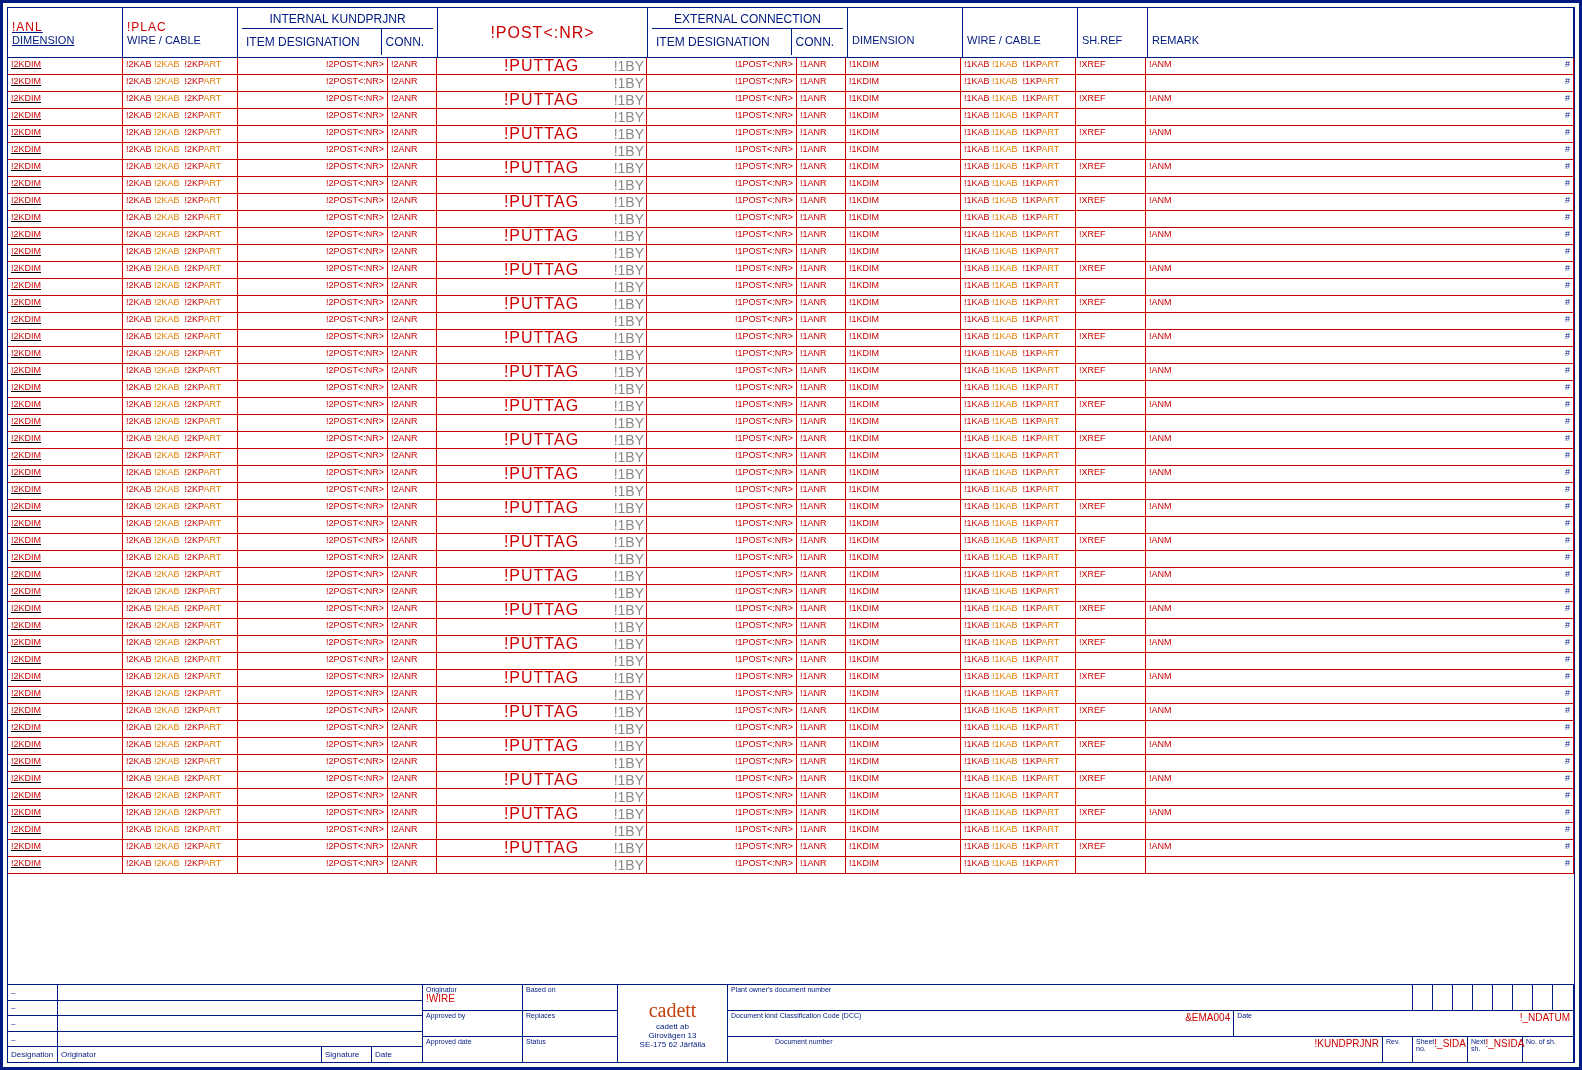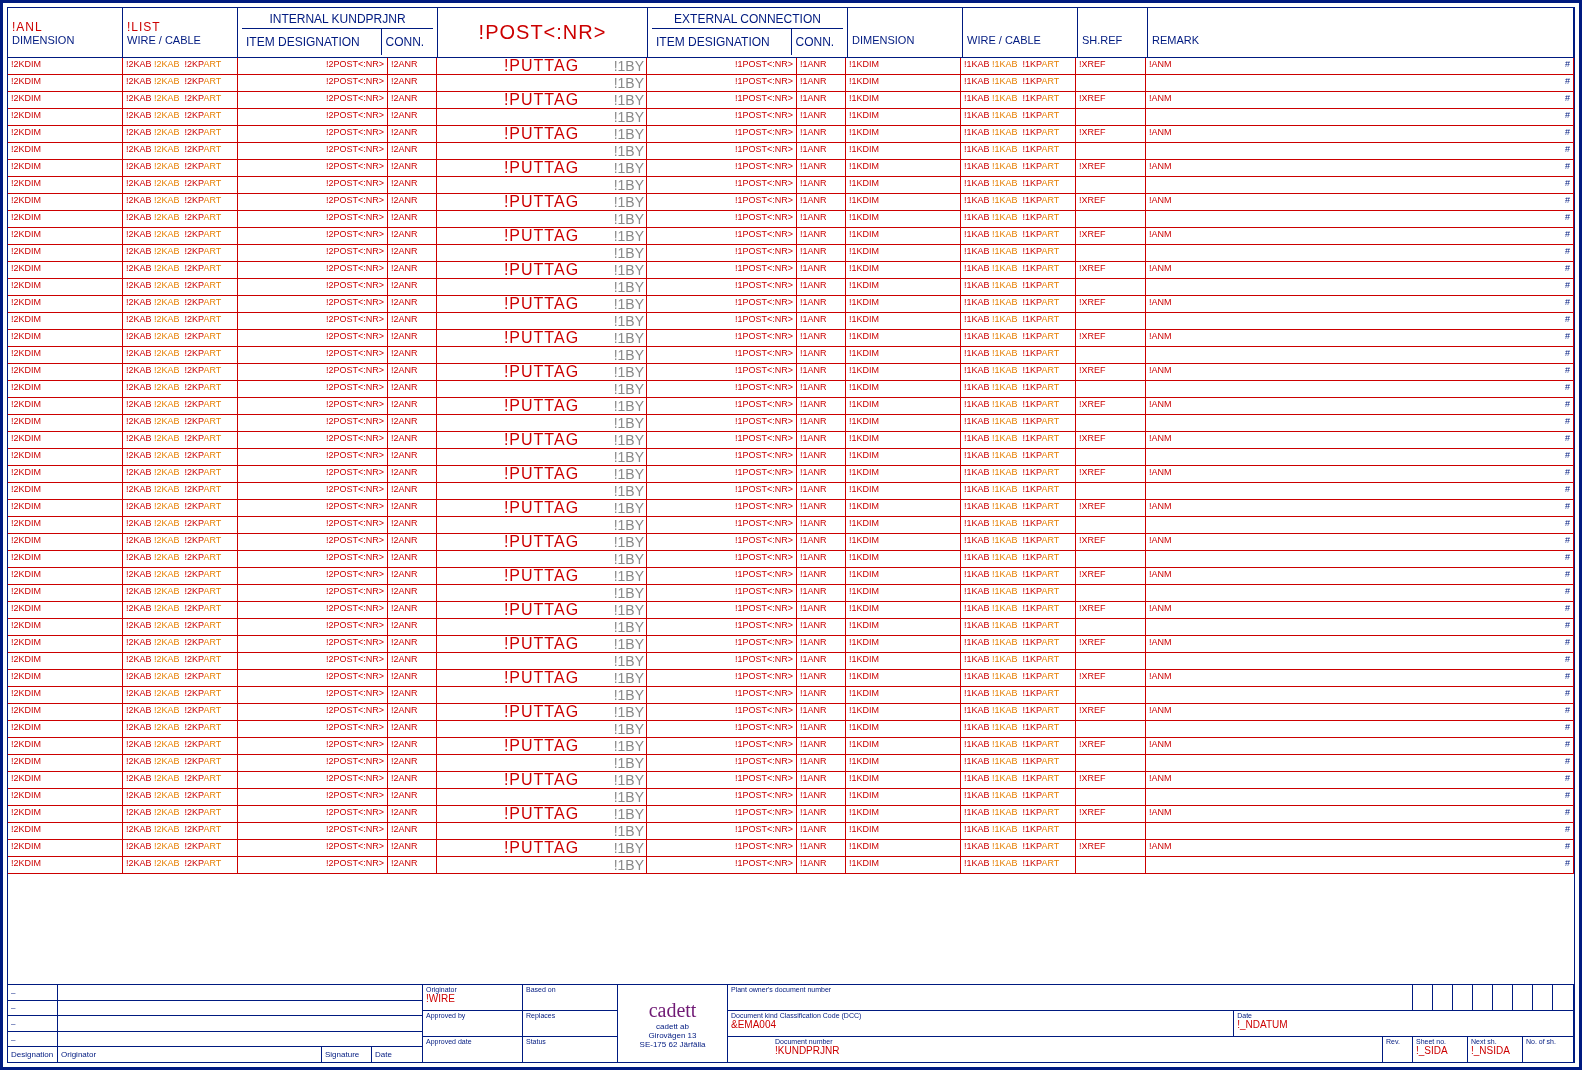--- a/index.html
+++ b/index.html
@@ -12,21 +12,21 @@
 .header-row .cell { border-right: 1px solid #001a80; display: flex; flex-direction: column; justify-content: center; padding: 2px 4px; font-size: 12px; color: #001a80; }
 .header-row .redlabel { color: #c00; font-weight: normal; letter-spacing: 1px; }
 .header-row .sub { font-size: 11px; }
 .span2 { display:flex; flex-direction:column; }
 .span2 > div:first-child { border-bottom:1px solid #001a80; text-align:center; padding:2px 0; }
 .span2 > div:last-child { display:flex; flex:1; }
 .span2 > div:last-child > div { flex:1; display:flex; align-items:center; padding:2px 4px; }
 .span2 > div:last-child > div:first-child { border-right:1px solid #001a80; }
 
 
-.c-anl { width: 115px; }
+.c-anl { width: 115px; text-decoration: underline; }
 .c-plac { width: 115px; }
 .c-int { width: 200px; }
 .c-post { width: 210px; flex-direction:row; align-items:center; justify-content:center; }
 .c-ext { width: 200px; }
 .c-dim { width: 115px; }
 .c-wire { width: 115px; }
 .c-shref { width: 70px; }
 .c-rem { flex: 1; }
 
 
@@ -53,55 +53,55 @@
 .tb-left .tb-row > div { border-right:1px solid #001a80; padding:1px 3px; display:flex; align-items:center; }
 .tb-left .tb-row > div:last-child { border-right:none; }
 .tb-mid1 { width: 100px; display:flex; flex-direction:column; }
 .tb-mid1 > div { flex:1; border-bottom:1px solid #001a80; padding:1px 3px; font-size:7px; }
 .tb-mid1 > div:last-child { border-bottom:none; }
 .tb-mid2 { width: 95px; display:flex; flex-direction:column; }
 .tb-mid2 > div { flex:1; border-bottom:1px solid #001a80; padding:1px 3px; font-size:7px; }
 .tb-mid2 > div:last-child { border-bottom:none; }
 .tb-title { width: 290px; display:flex; flex-direction:column; padding:2px 6px; color:#c00; font-size:13px; justify-content:space-around; }
 .tb-logo { width: 110px; display:flex; flex-direction:column; align-items:center; justify-content:center; font-size:8px; }
-.tb-logo .logo-name { font-family: Georgia, serif; font-size: 20px; color:#701a75; }
+.tb-logo .logo-name { font-family: Georgia, serif; font-size: 20px; color:#c2410c; }
 .tb-right { flex:1; display:flex; flex-direction:column; }
 .tb-right > div { flex:1; border-bottom:1px solid #001a80; display:flex; }
 .tb-right > div:last-child { border-bottom:none;margin-left:44px; }
-.tb-right > div > div { border-right:1px solid #001a80; padding:1px 3px; font-size:7px; display:flex; flex-direction:column; }
+.tb-right > div > div { border-right:1px solid #001a80; padding:1px 3px; font-size:7px; display:flex; flex-direction:row;justify-content:space-between; }
 .tb-right > div > div:last-child { border-right:none; }
 .tb-right .val { color:#c00; font-size:10px; }
 .kons { color:#c00; font-size:10px; }
 
 .hash { color:#001a80; }
 </style>
 </head>
 <body>
 
 <div class="sheet">
 <div class="inner">
 
 <div class="header-row">
   <div class="cell c-anl">
     <span class="redlabel">!ANL</span>
     <span class="sub">DIMENSION</span>
   </div>
   <div class="cell c-plac">
-    <span class="redlabel">!LIST</span>
+    <span class="redlabel">!PLAC</span>
     <span class="sub">WIRE / CABLE</span>
   </div>
   <div class="cell c-int span2">
     <div>INTERNAL KUNDPRJNR</div>
     <div>
       <div style="flex:3">ITEM DESIGNATION</div>
       <div style="flex:1">CONN.</div>
     </div>
   </div>
   <div class="cell c-post">
-    <span class="redlabel" style="font-size:20px">!POST&lt;:NR&gt;</span>
+    <span class="redlabel" style="font-size:16px">!POST&lt;:NR&gt;</span>
   </div>
   <div class="cell c-ext span2">
     <div>EXTERNAL CONNECTION</div>
     <div>
       <div style="flex:3">ITEM DESIGNATION</div>
       <div style="flex:1">CONN.</div>
     </div>
   </div>
   <div class="cell c-dim">
     <span>&nbsp;</span>

